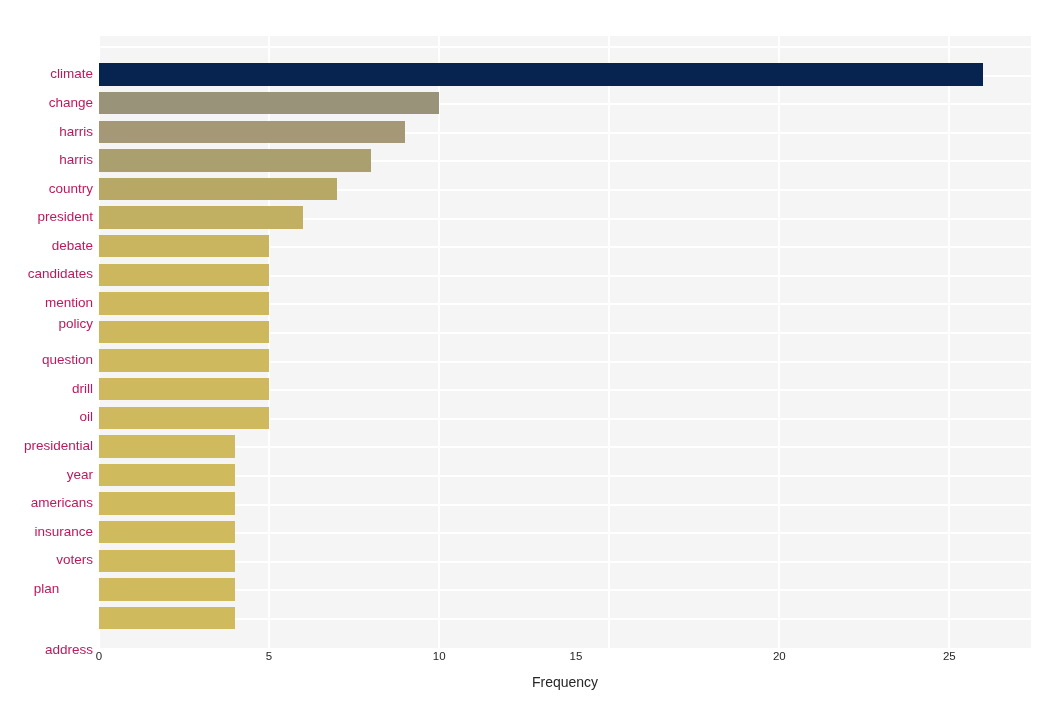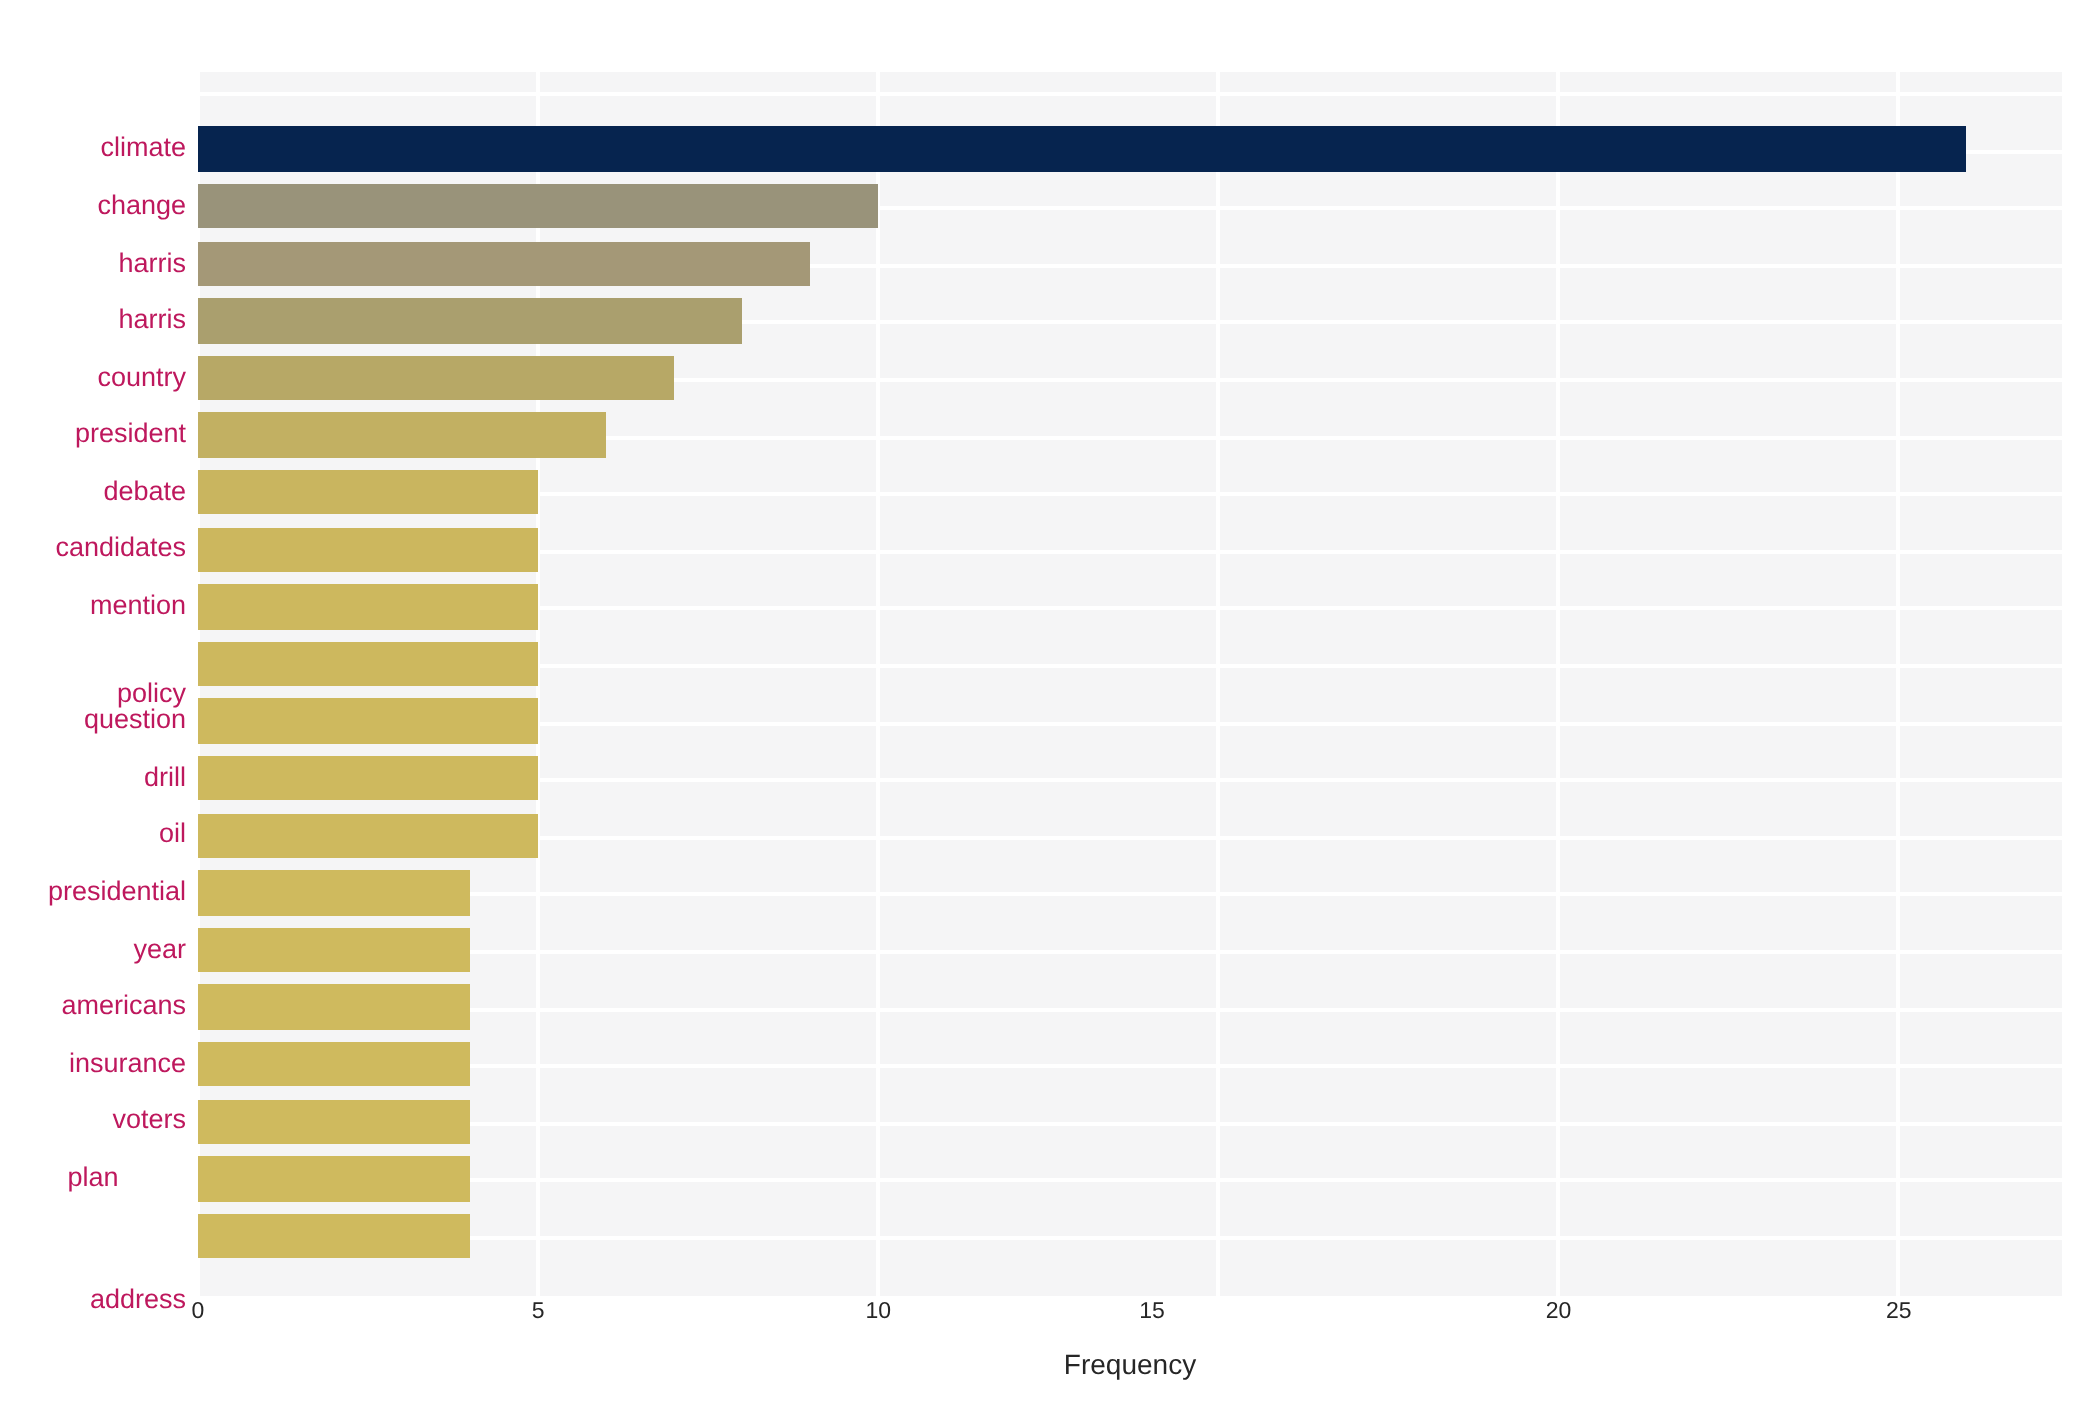--- a/index.html
+++ b/index.html
@@ -233,21 +233,21 @@
   <div id="y-labels">
       <div class="y-label" style="top: 24.3084px; height: 28.5981px; line-height: 28.5981px;">climate</div>
       <div class="y-label" style="top: 52.9065px; height: 28.5981px; line-height: 28.5981px; margin-left: 40px;">change</div>
       <div class="y-label" style="top: 81.5047px; height: 28.5981px; line-height: 28.5981px;">harris</div>
       <div class="y-label" style="top: 110px; height: 28.5981px; line-height: 28.5981px;">harris</div>
       <div class="y-label" style="top: 138.701px; height: 28.5981px; line-height: 28.5981px;">country</div>
       <div class="y-label" style="top: 167.299px; height: 28.5981px; line-height: 28.5981px;">president</div>
       <div class="y-label" style="top: 195.897px; height: 28.5981px; line-height: 28.5981px;">debate</div>
       <div class="y-label" style="top: 224.495px; height: 28.5981px; line-height: 28.5981px;">candidates</div>
       <div class="y-label" style="top: 253.093px; height: 28.5981px; line-height: 28.5981px;">mention</div>
-      <div class="y-label" style="top: 297px; height: 28.5981px; line-height: 28.5981px;">policy</div>
+      <div class="y-label" style="top: 274px; height: 28.5981px; line-height: 28.5981px;">policy</div>
       <div class="y-label" style="top: 310.29px; height: 28.5981px; line-height: 28.5981px;">question</div>
       <div class="y-label" style="top: 338.888px; height: 28.5981px; line-height: 28.5981px;">drill</div>
       <div class="y-label" style="top: 367.486px; height: 28.5981px; line-height: 28.5981px; padding-left: 40px;">oil</div>
       <div class="y-label" style="top: 396.084px; height: 28.5981px; line-height: 28.5981px;">presidential</div>
       <div class="y-label" style="top: 424.682px; height: 28.5981px; line-height: 28.5981px;">year</div>
       <div class="y-label" style="top: 453.28px; height: 28.5981px; line-height: 28.5981px;">americans</div>
       <div class="y-label" style="top: 481.879px; height: 28.5981px; line-height: 28.5981px;">insurance</div>
       <div class="y-label" style="top: 510.477px; height: 28.5981px; line-height: 28.5981px;">voters</div>
       <div class="y-label" style="top: 539.075px; height: 28.5981px; line-height: 28.5981px; text-align: center;">plan</div>
       <div class="y-label" style="top: 568px; height: 28.5981px; line-height: 28.5981px; margin-top: 32px;">address</div>

